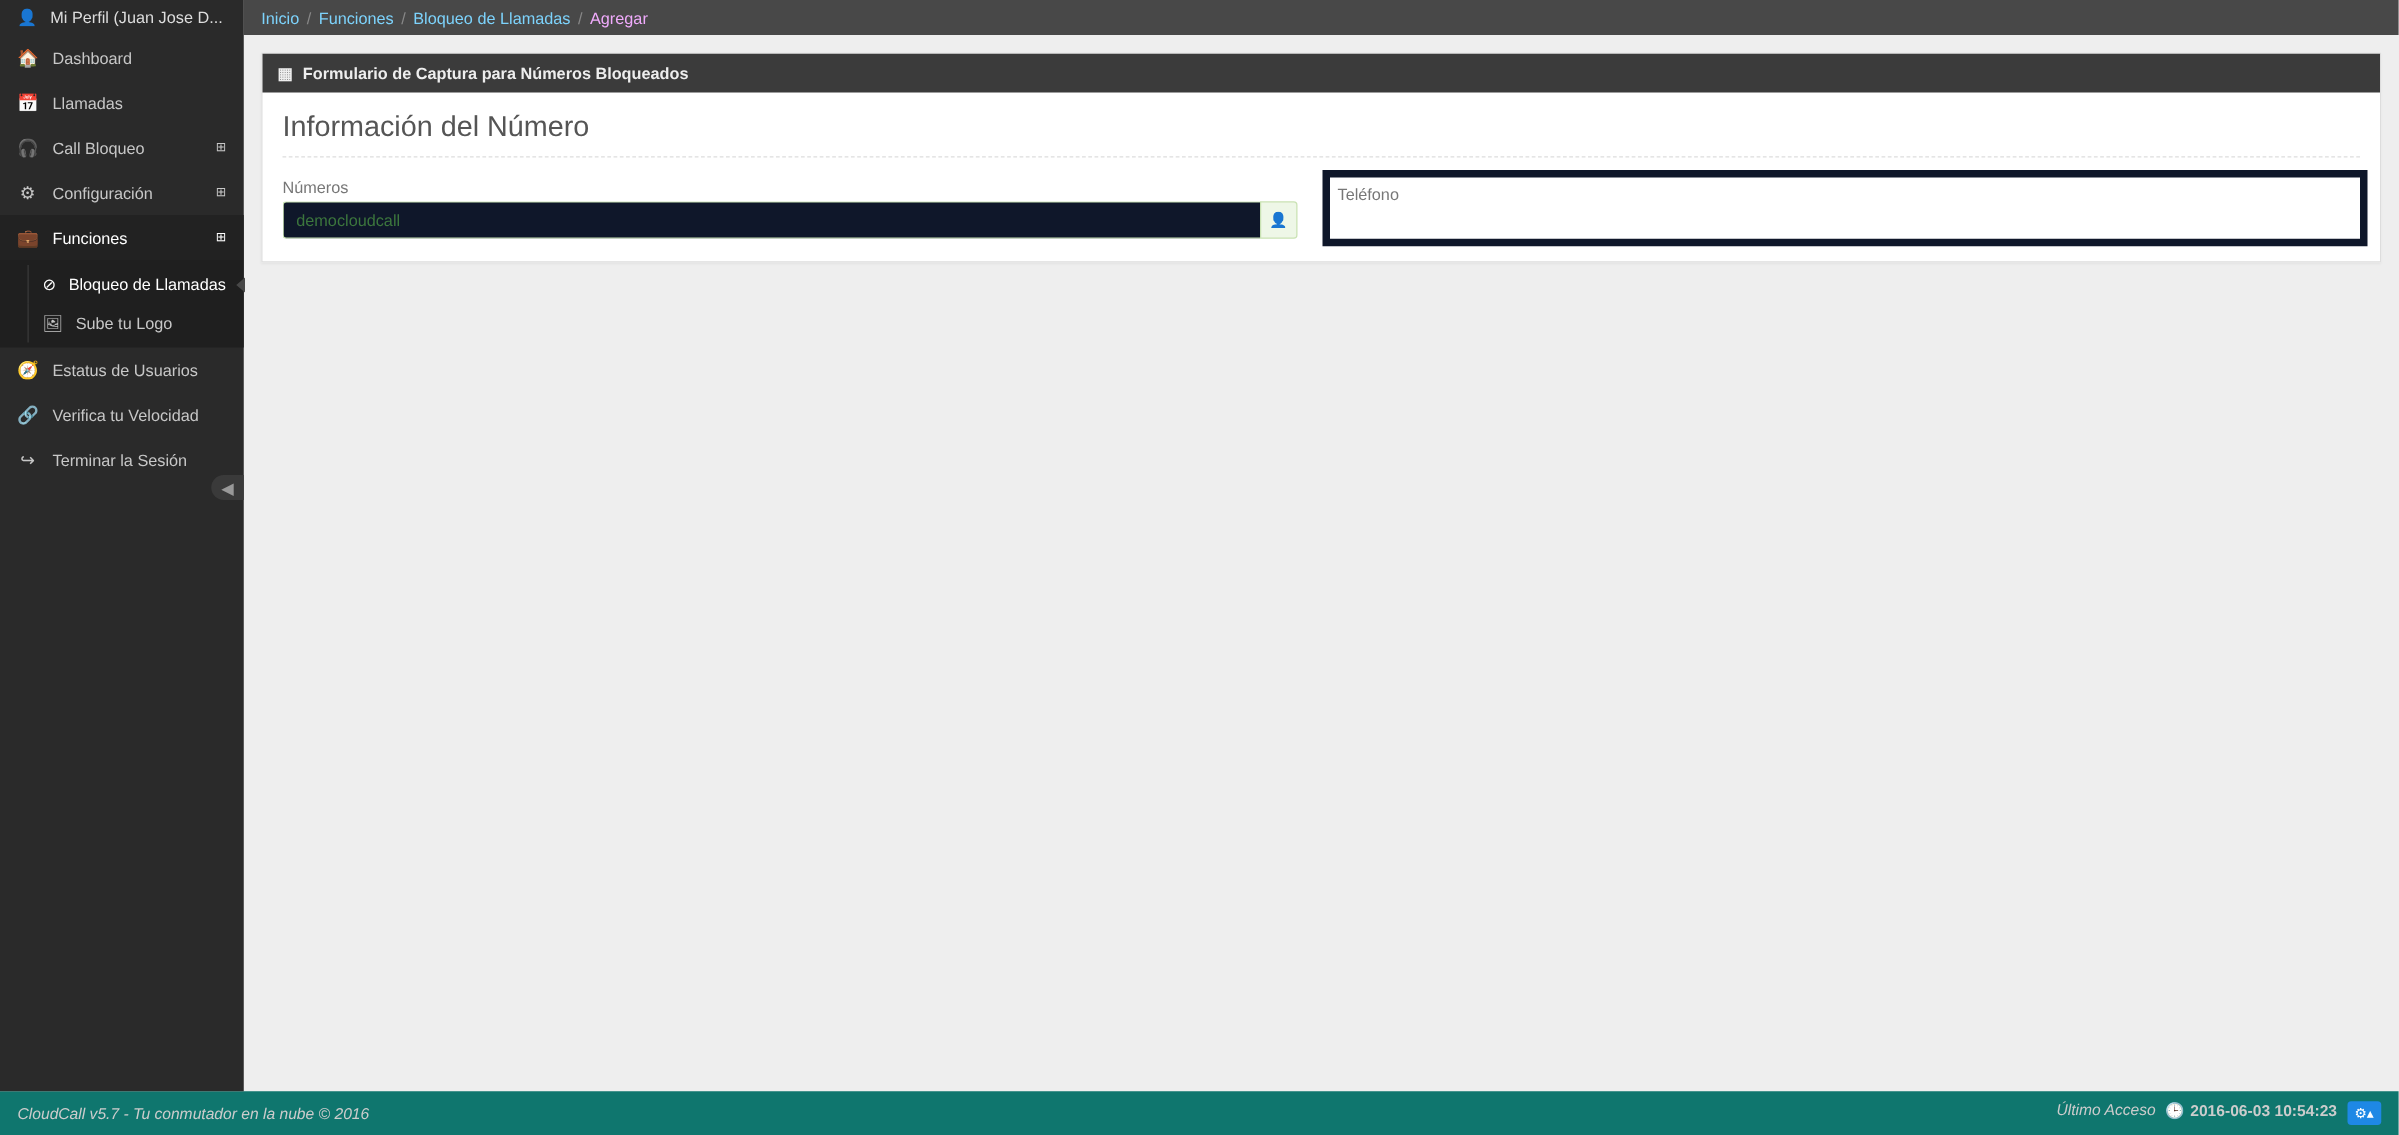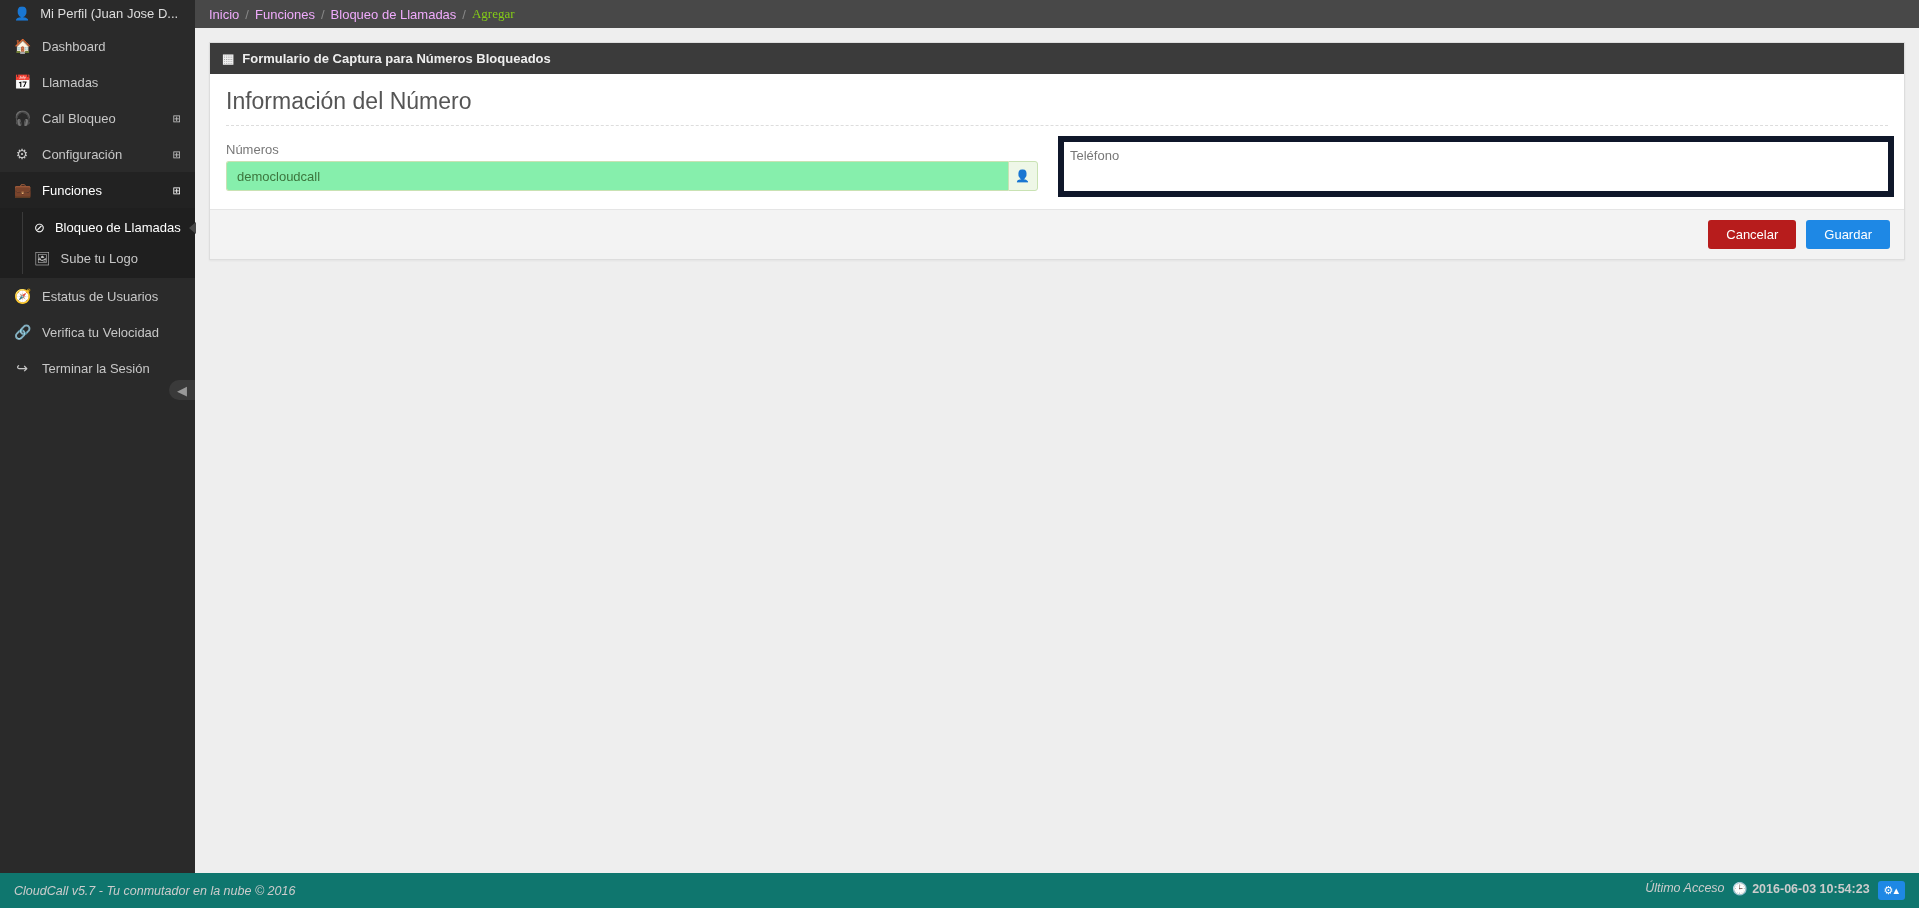--- a/index.html
+++ b/index.html
@@ -22,35 +22,35 @@
 .sidebar ul.sub li { display: flex; align-items: center; gap: 10px; padding: 8px 14px 8px 34px; color: #c7c7c7; cursor: pointer; font-size: 13px; position: relative; }
 .sidebar ul.sub li::before { content: ""; position: absolute; left: 22px; top: 0; bottom: 0; width: 1px; background: #3a3a3a; }
 .sidebar ul.sub li.active { color: #fff; }
 .sidebar ul.sub li.active::after { content: ""; position: absolute; right: -1px; top: 50%; transform: translateY(-50%); width: 0; height: 0; border-top: 6px solid transparent; border-bottom: 6px solid transparent; border-right: 7px solid #484848; }
 .collapse-pill { background: #3a3a3a; color: #999; width: 26px; height: 20px; display: flex; align-items: center; justify-content: center; border-top-left-radius: 10px; border-bottom-left-radius: 10px; margin-left: auto; cursor: pointer; }
 .sidebar-bottom-pill { margin-top: -6px; display:flex; justify-content:flex-end; padding-right:0; }
 
 
 .content { flex: 1; display: flex; flex-direction: column; background: #eee; min-width: 0; }
 .breadcrumb-bar { background: #484848; color: #ccc; padding: 6px 14px; font-size: 13px; display: flex; align-items: center; gap: 6px; height: 28px; }
-.breadcrumb-bar a { color: #f0abfc; text-decoration: none; }
+.breadcrumb-bar a { color: #7dd3fc; text-decoration: none; }
 .breadcrumb-bar .sep { color: #888; }
-.breadcrumb-bar .current { color: #84cc16; font-family: Liberation Serif, serif; }
+.breadcrumb-bar .current { color: #f0abfc; }
 
 .page-body { padding: 14px; flex: 1; }
 .panel { background: #fff; border: 1px solid #ddd; box-shadow: 0 1px 2px rgba(0,0,0,0.05); }
 .panel-header { background: #3b3b3b; color: #eee; padding: 8px 12px; font-size: 13px; display: flex; align-items: center; gap: 8px; font-weight: 600; }
 .panel-body { padding: 14px 16px 0; }
 .section-title { font-size: 23px; color: #555; font-weight: 400; padding-bottom: 10px; border-bottom: 1px dashed #ddd; margin-bottom: 16px; }
 .form-row { display: flex; gap: 26px; flex-wrap: wrap; padding-bottom: 18px; }
 .form-group { flex: 1 1 0; min-width: 280px; }
 .form-group.highlight { padding: 6px; margin: -6px; border: 6px solid #0f172a; }
 .form-group label { display: block; font-size: 13px; color: #777; margin-bottom: 4px; }
 .input-wrap { display: flex; }
-.input-wrap input { flex: 1; border: 1px solid #c9e2b3; background: #86efac; padding: 6px 10px; font-size: 13px; color: #3c763d; border-right: none; border-radius: 3px 0 0 3px; outline: none; height: 30px; }
+.input-wrap input { flex: 1; border: 1px solid #c9e2b3; background: #0f172a; padding: 6px 10px; font-size: 13px; color: #3c763d; border-right: none; border-radius: 3px 0 0 3px; outline: none; height: 30px; }
 .input-addon { width: 30px; border: 1px solid #c9e2b3; background: #eef7e7; color: #8aaa72; display: flex; align-items: center; justify-content: center; border-radius: 0 3px 3px 0; font-size: 12px; }
 .panel-footer { background: #f3f3f3; border-top: 1px solid #e5e5e5; padding: 10px 14px; display: flex; justify-content: flex-end; gap: 10px; }
 .btn { border: none; padding: 7px 18px; font-size: 13px; border-radius: 3px; cursor: pointer; color: #fff; }
 .btn-danger { background: #b71c1c; }
 .btn-primary { background: #1e88e5; }
 
 
 .footer { background: #0f766e; color: #ccc; padding: 8px 14px; display: flex; align-items: center; font-size: 12.5px; font-style: italic; }
 .footer .left { font-style: italic; }
 .footer .right { margin-left: auto; display: flex; align-items: flex-start; gap: 8px; }
@@ -156,24 +156,20 @@
                     <span class="i">👤</span>
                   </div>
                 </div>
               </div>
 
               <div class="form-group highlight">
                 <label>Teléfono</label>
               </div>
             </div>
           </div>
-          <div class="panel-footer">
-            <button class="btn btn-danger">Cancelar</button>
-            <button class="btn btn-primary">Guardar</button>
-          </div>
         </div>
       </div>
     </section>
   </div>
 
   <footer class="footer">
     <span class="left">CloudCall v5.7 - Tu conmutador en la nube © 2016</span>
     <span class="right">
       <span>Último Acceso</span>
       <span class="clk">

